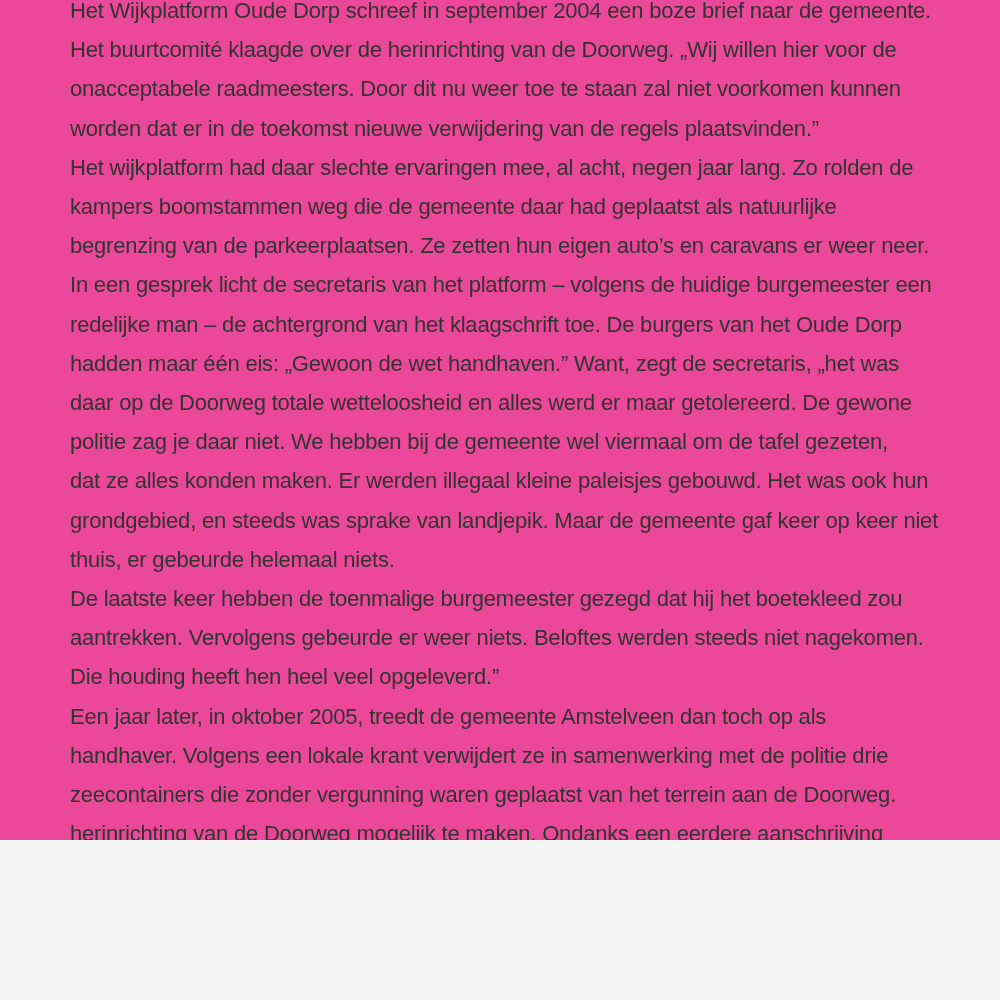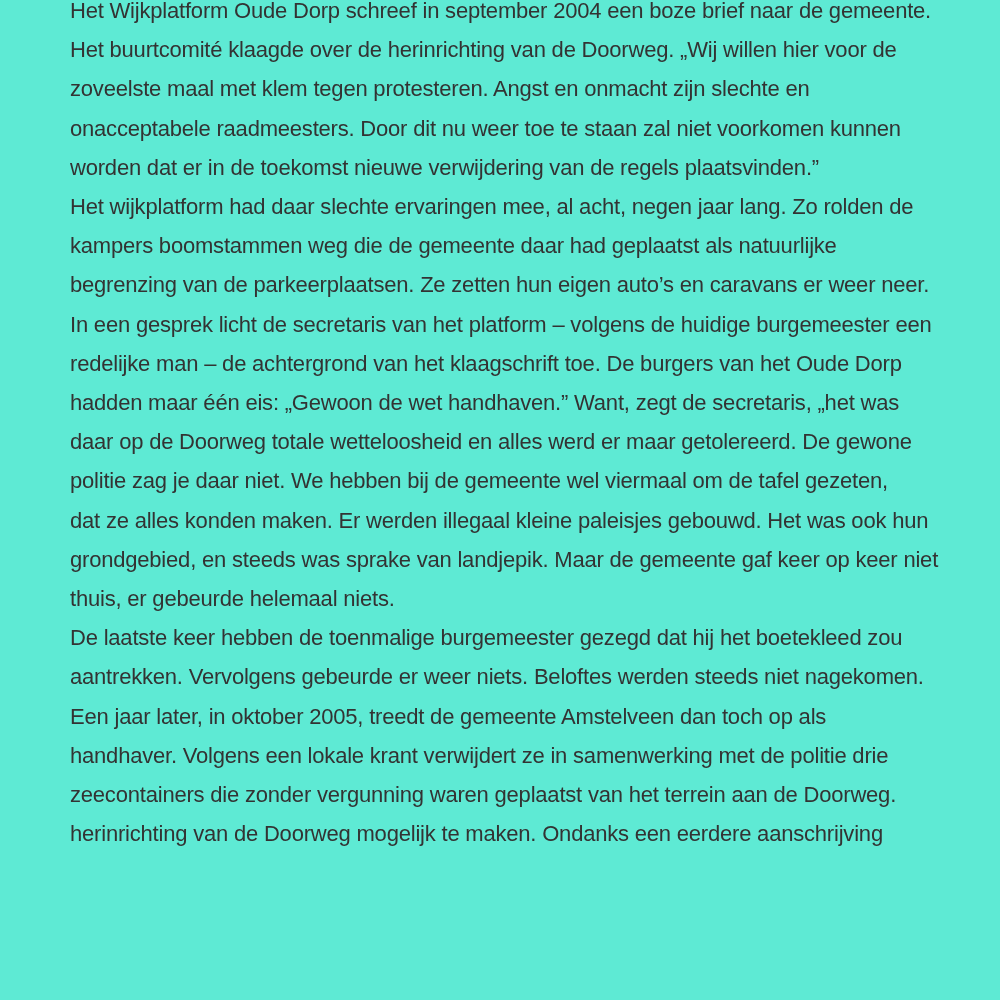--- a/index.html
+++ b/index.html
@@ -8,23 +8,23 @@
   }
   body {
     width: 1000px;
     height: 1000px;
     overflow: hidden;
     background: #f5f5f4;
     font-family: "Liberation Sans", sans-serif;
   }
   .page {
     width: 1000px;
-    height: 1000px;
+    height: 840px;
     overflow: hidden;
-    background: #5eead4;
+    background: #ec4899;
   }
   .text-block {
     margin-top: -9px;
     padding-left: 70px;
     padding-right: 10px;
     color: #333333;
     font-size: 22px;
     line-height: 39.2px;
     letter-spacing: -0.2px;
   }
@@ -32,34 +32,34 @@
     white-space: pre;
   }
 </style>
 </head>
 <body>
 
 <div class="page">
   <div class="text-block">
     <div class="line">Het Wijkplatform Oude Dorp schreef in september 2004 een boze brief naar de gemeente.</div>
     <div class="line">Het buurtcomité klaagde over de herinrichting van de Doorweg. „Wij willen hier voor de</div>
-    <div class="line">zoveelste maal met klem tegen protesteren. Angst en onmacht zijn slechte en</div>
     <div class="line">onacceptabele raadmeesters. Door dit nu weer toe te staan zal niet voorkomen kunnen</div>
     <div class="line">worden dat er in de toekomst nieuwe verwijdering van de regels plaatsvinden.”</div>
     <div class="line">Het wijkplatform had daar slechte ervaringen mee, al acht, negen jaar lang. Zo rolden de</div>
     <div class="line">kampers boomstammen weg die de gemeente daar had geplaatst als natuurlijke</div>
     <div class="line">begrenzing van de parkeerplaatsen. Ze zetten hun eigen auto’s en caravans er weer neer.</div>
     <div class="line">In een gesprek licht de secretaris van het platform – volgens de huidige burgemeester een</div>
     <div class="line">redelijke man – de achtergrond van het klaagschrift toe. De burgers van het Oude Dorp</div>
     <div class="line">hadden maar één eis: „Gewoon de wet handhaven.” Want, zegt de secretaris, „het was</div>
     <div class="line">daar op de Doorweg totale wetteloosheid en alles werd er maar getolereerd. De gewone</div>
     <div class="line">politie zag je daar niet. We hebben bij de gemeente wel viermaal om de tafel gezeten,</div>
     <div class="line">dat ze alles konden maken. Er werden illegaal kleine paleisjes gebouwd. Het was ook hun</div>
     <div class="line">grondgebied, en steeds was sprake van landjepik. Maar de gemeente gaf keer op keer niet</div>
     <div class="line">thuis, er gebeurde helemaal niets.</div>
     <div class="line">De laatste keer hebben de toenmalige burgemeester gezegd dat hij het boetekleed zou</div>
     <div class="line">aantrekken. Vervolgens gebeurde er weer niets. Beloftes werden steeds niet nagekomen.</div>
+    <div class="line">Die houding heeft hen heel veel opgeleverd.”</div>
     <div class="line">Een jaar later, in oktober 2005, treedt de gemeente Amstelveen dan toch op als</div>
     <div class="line">handhaver. Volgens een lokale krant verwijdert ze in samenwerking met de politie drie</div>
     <div class="line">zeecontainers die zonder vergunning waren geplaatst van het terrein aan de Doorweg.</div>
     <div class="line">herinrichting van de Doorweg mogelijk te maken. Ondanks een eerdere aanschrijving</div>
   </div>
 </div>
 
 </body></html>

